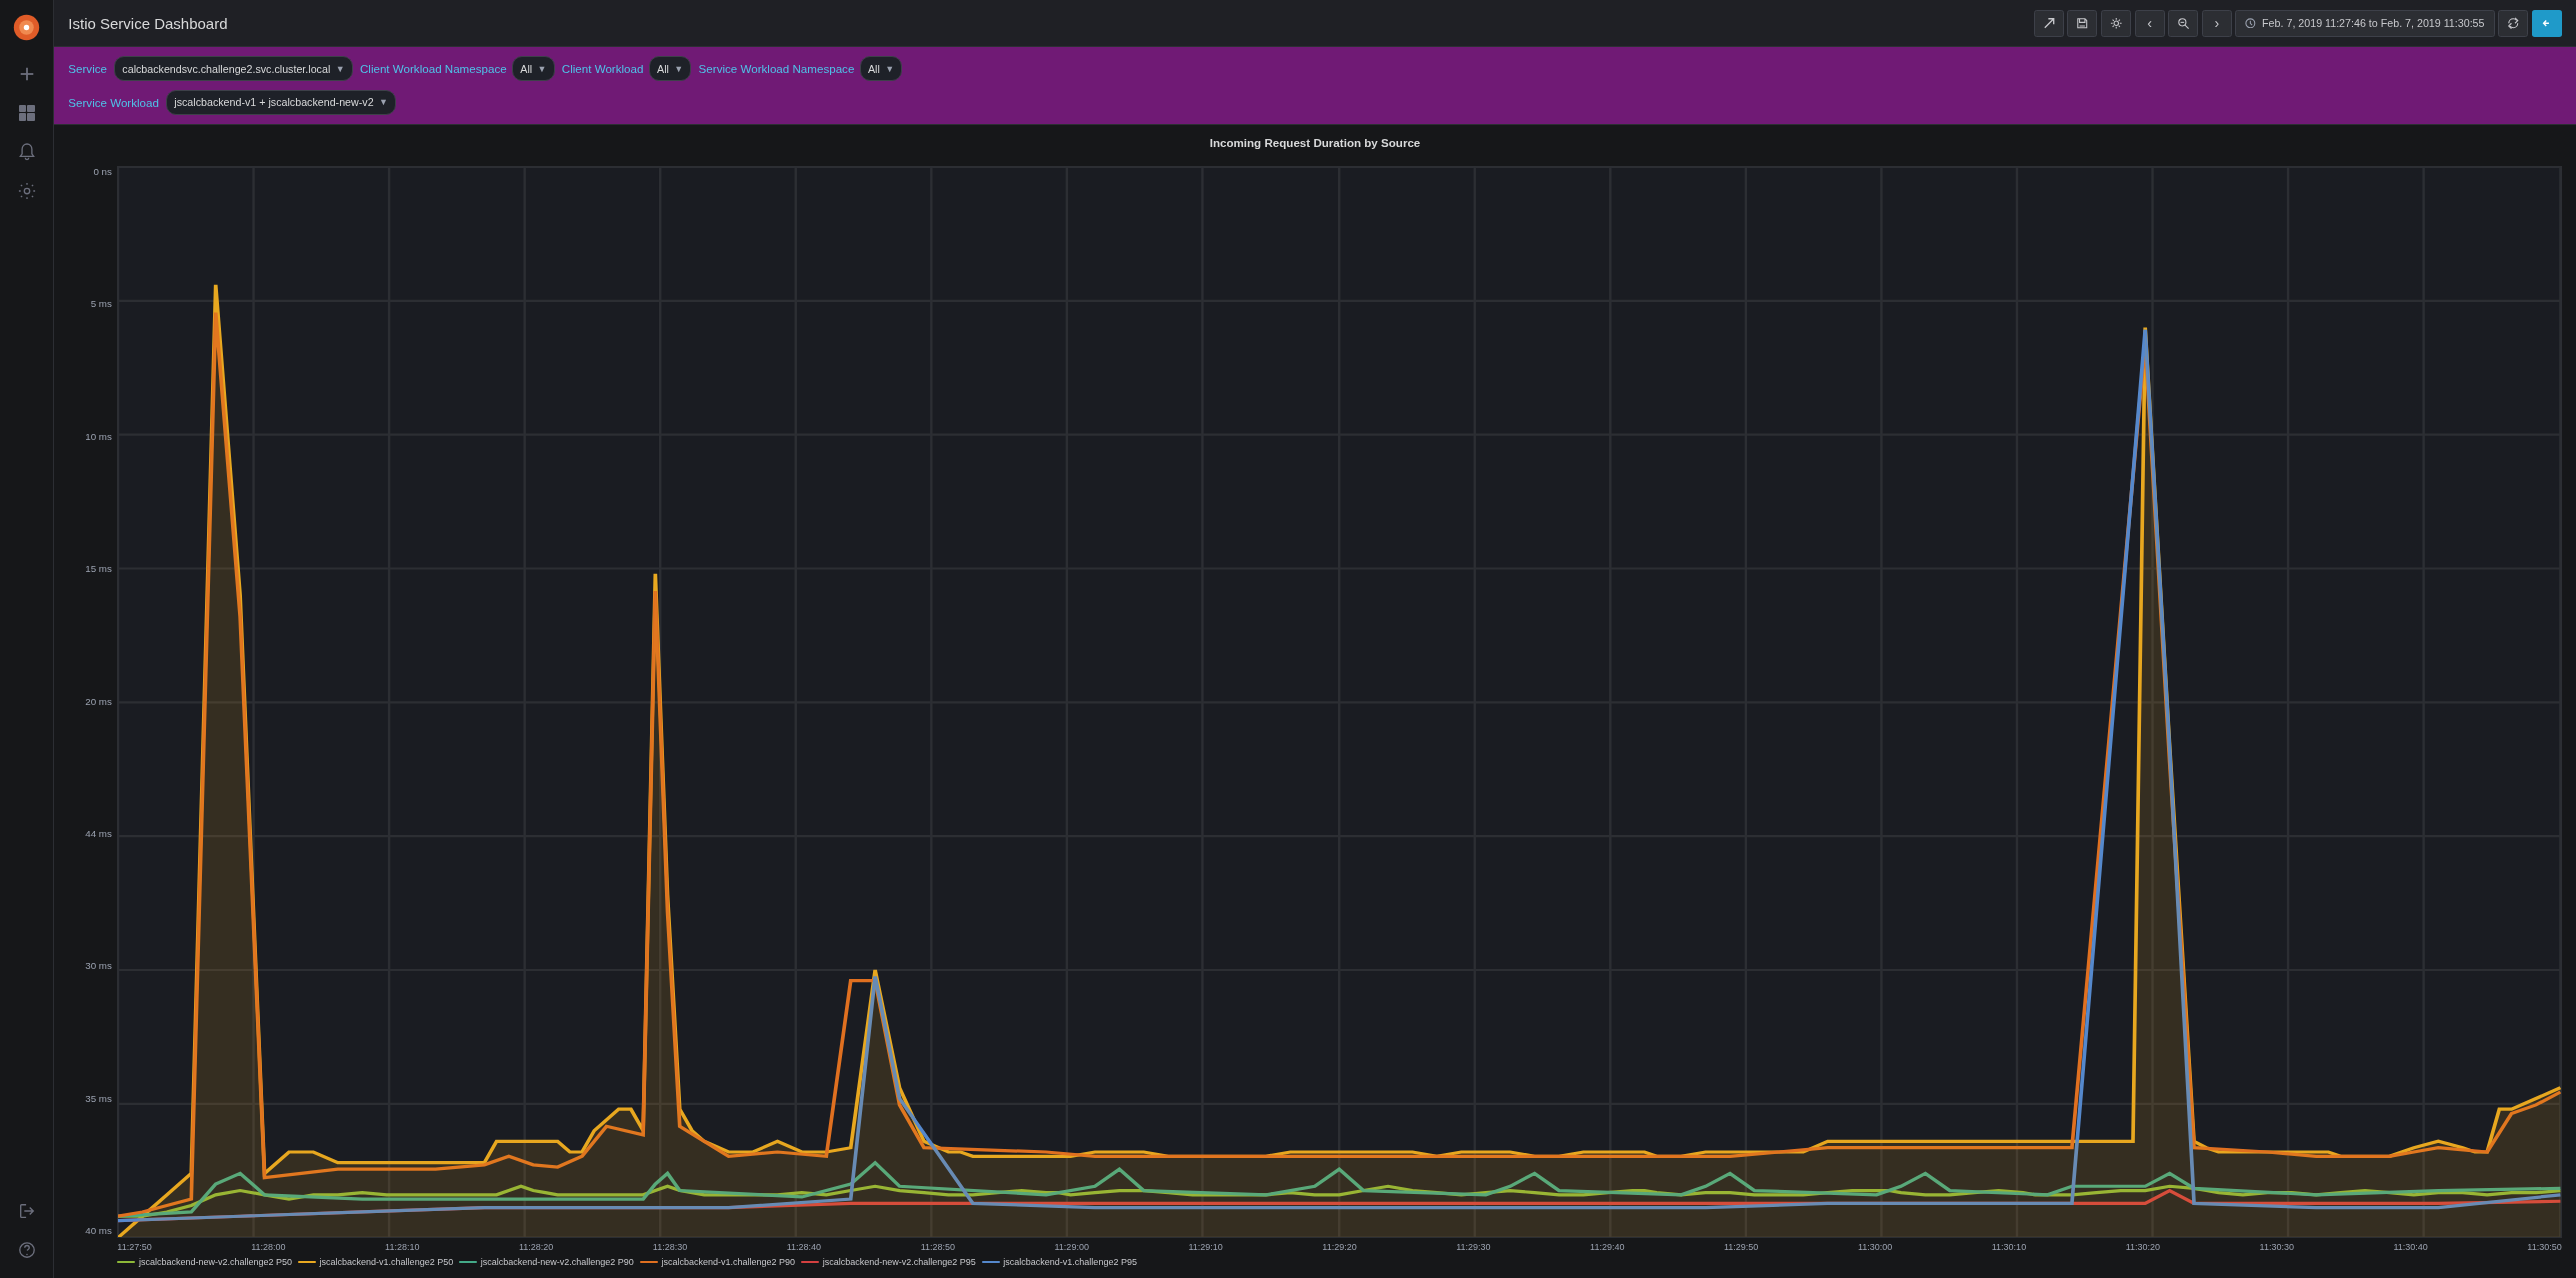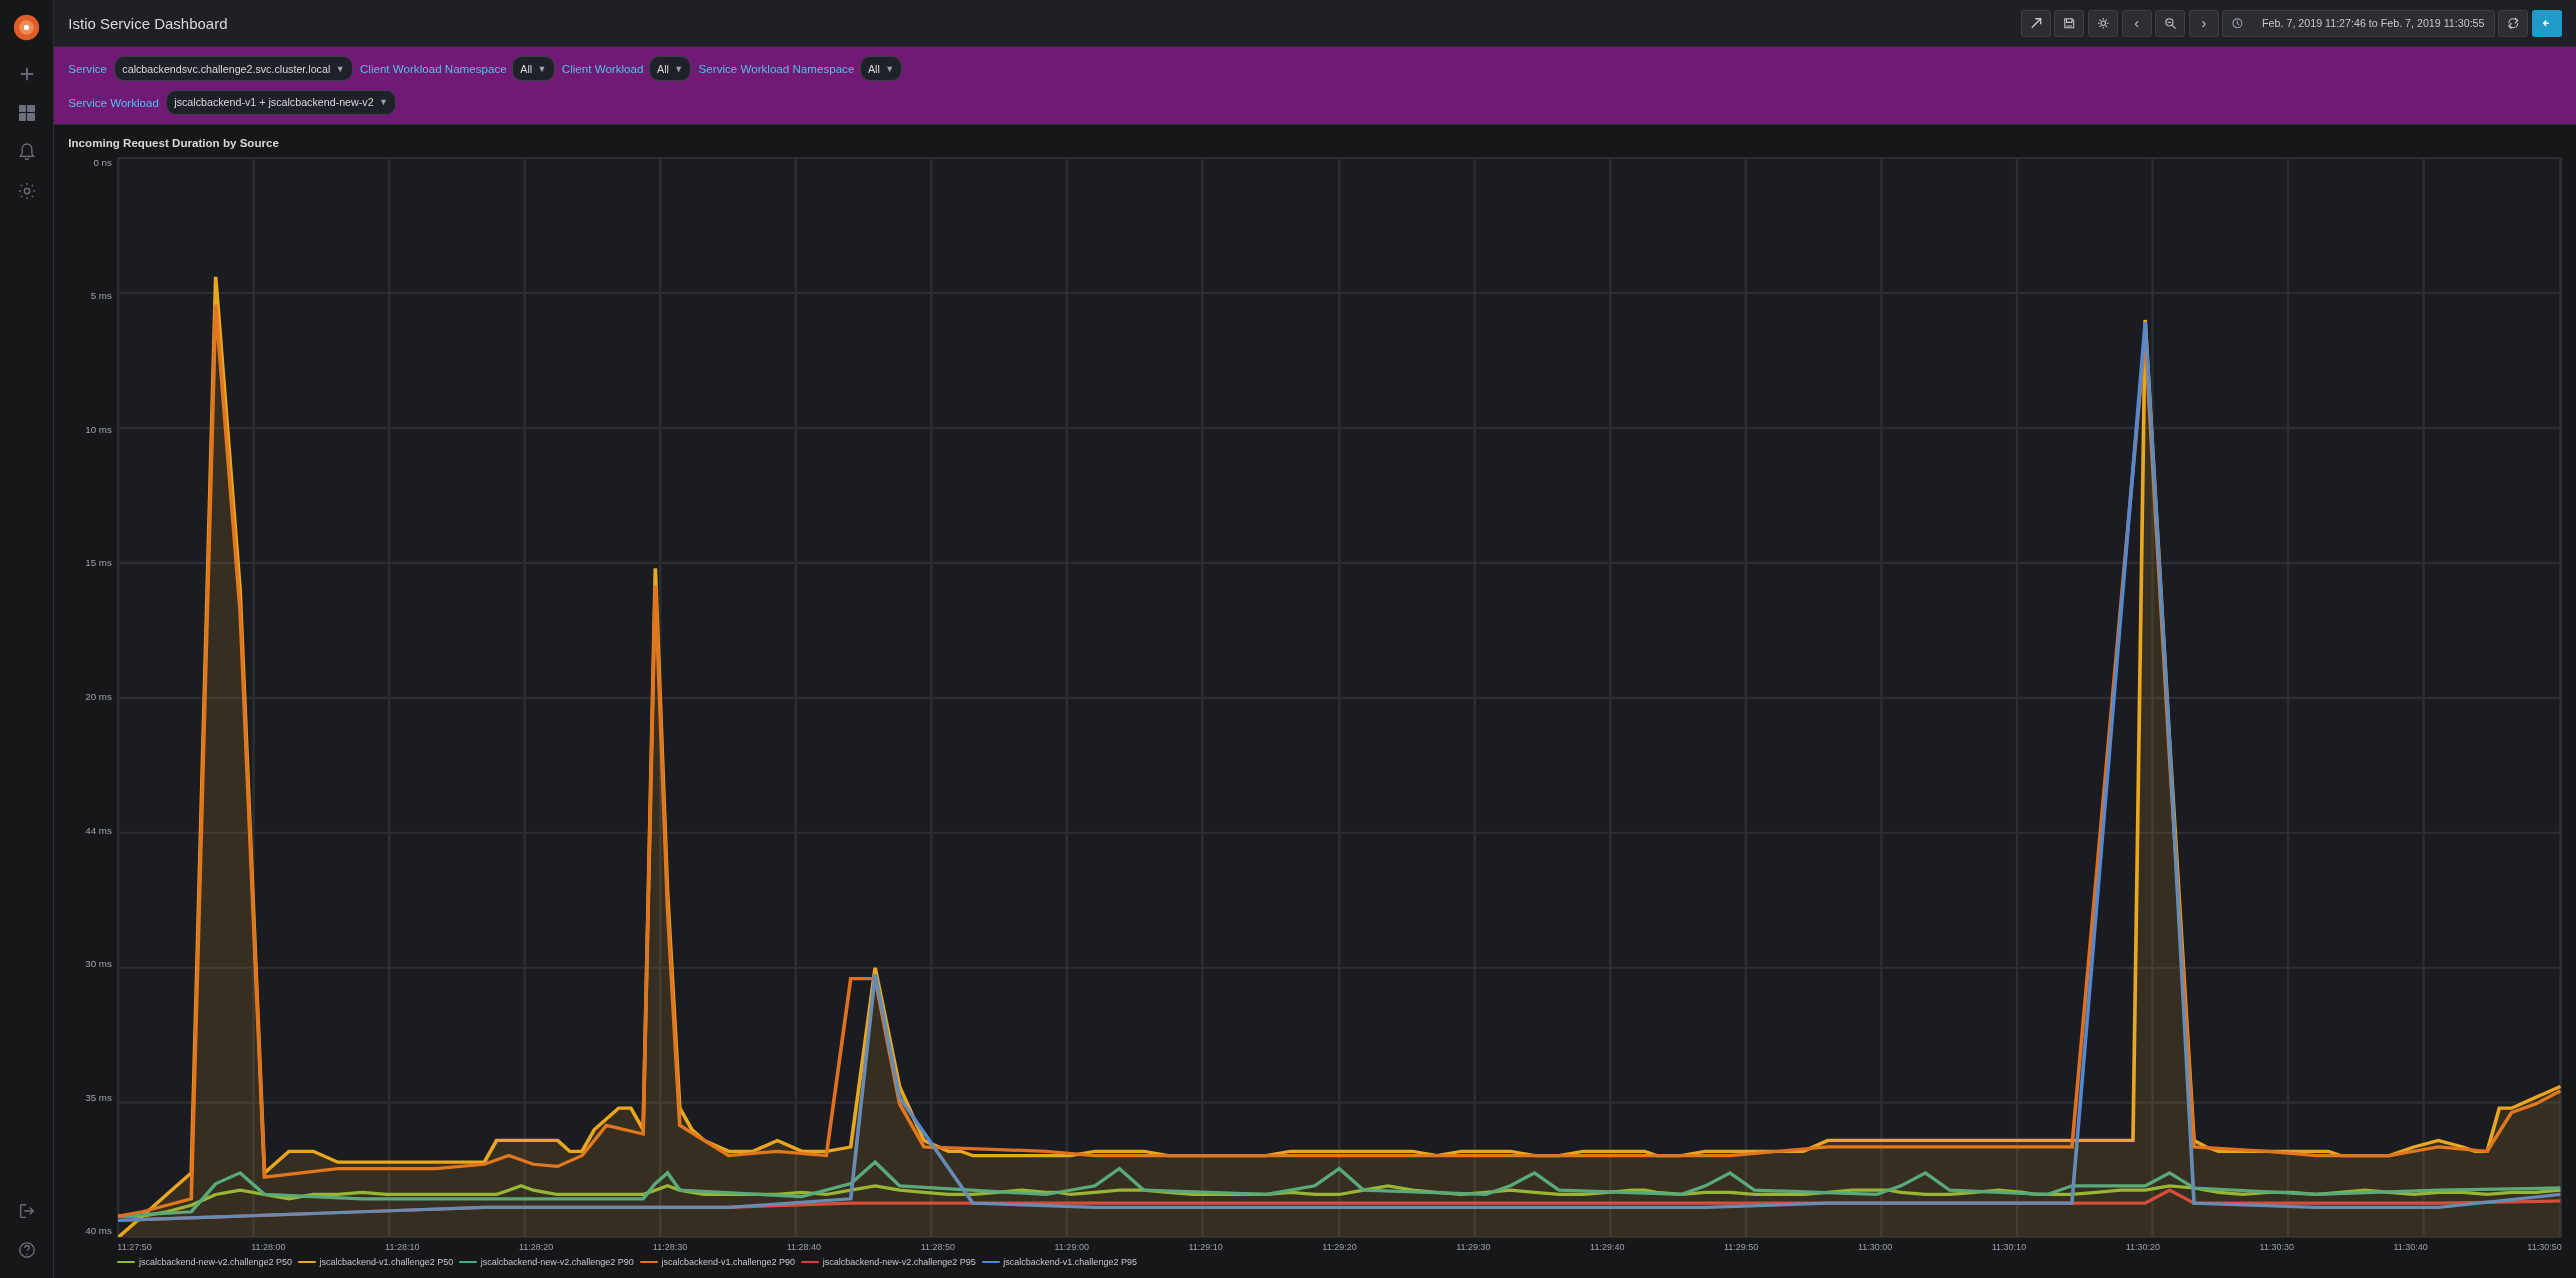--- a/index.html
+++ b/index.html
@@ -95,21 +95,21 @@
     }
     .topbar-time {
       background: #2c2e33;
       border: 0.9px solid #3d4049;
       border-radius: 2.7px;
       color: #c7c8cc;
       height: 27px;
       padding: 2px 9px;
       display: flex;
       align-items: center;
-      gap: 19px;
+      gap: 6px;
       font-size: 10.7px;
     }
     .topbar-back {
       background: #1f9ac9;
       border: none;
       border-radius: 2.7px;
       color: white;
       width: 30px;
       height: 27px;
       display: flex;
@@ -157,25 +157,25 @@
 
     
     .chart-area {
       flex: 1;
       padding: 10.7px 14.3px;
       display: flex;
       flex-direction: column;
       overflow: hidden;
     }
     .chart-title {
-      text-align: left;
+      text-align: center;
       font-size: 11.6px;
       font-weight: 600;
       color: #d8d9da;
-      margin-bottom: 8px;
+      margin-bottom: 17px;
     }
     .chart-container {
       flex: 1;
       display: flex;
       flex-direction: column;
       min-height: 0;
     }
     .chart-inner {
       flex: 1;
       display: flex;

